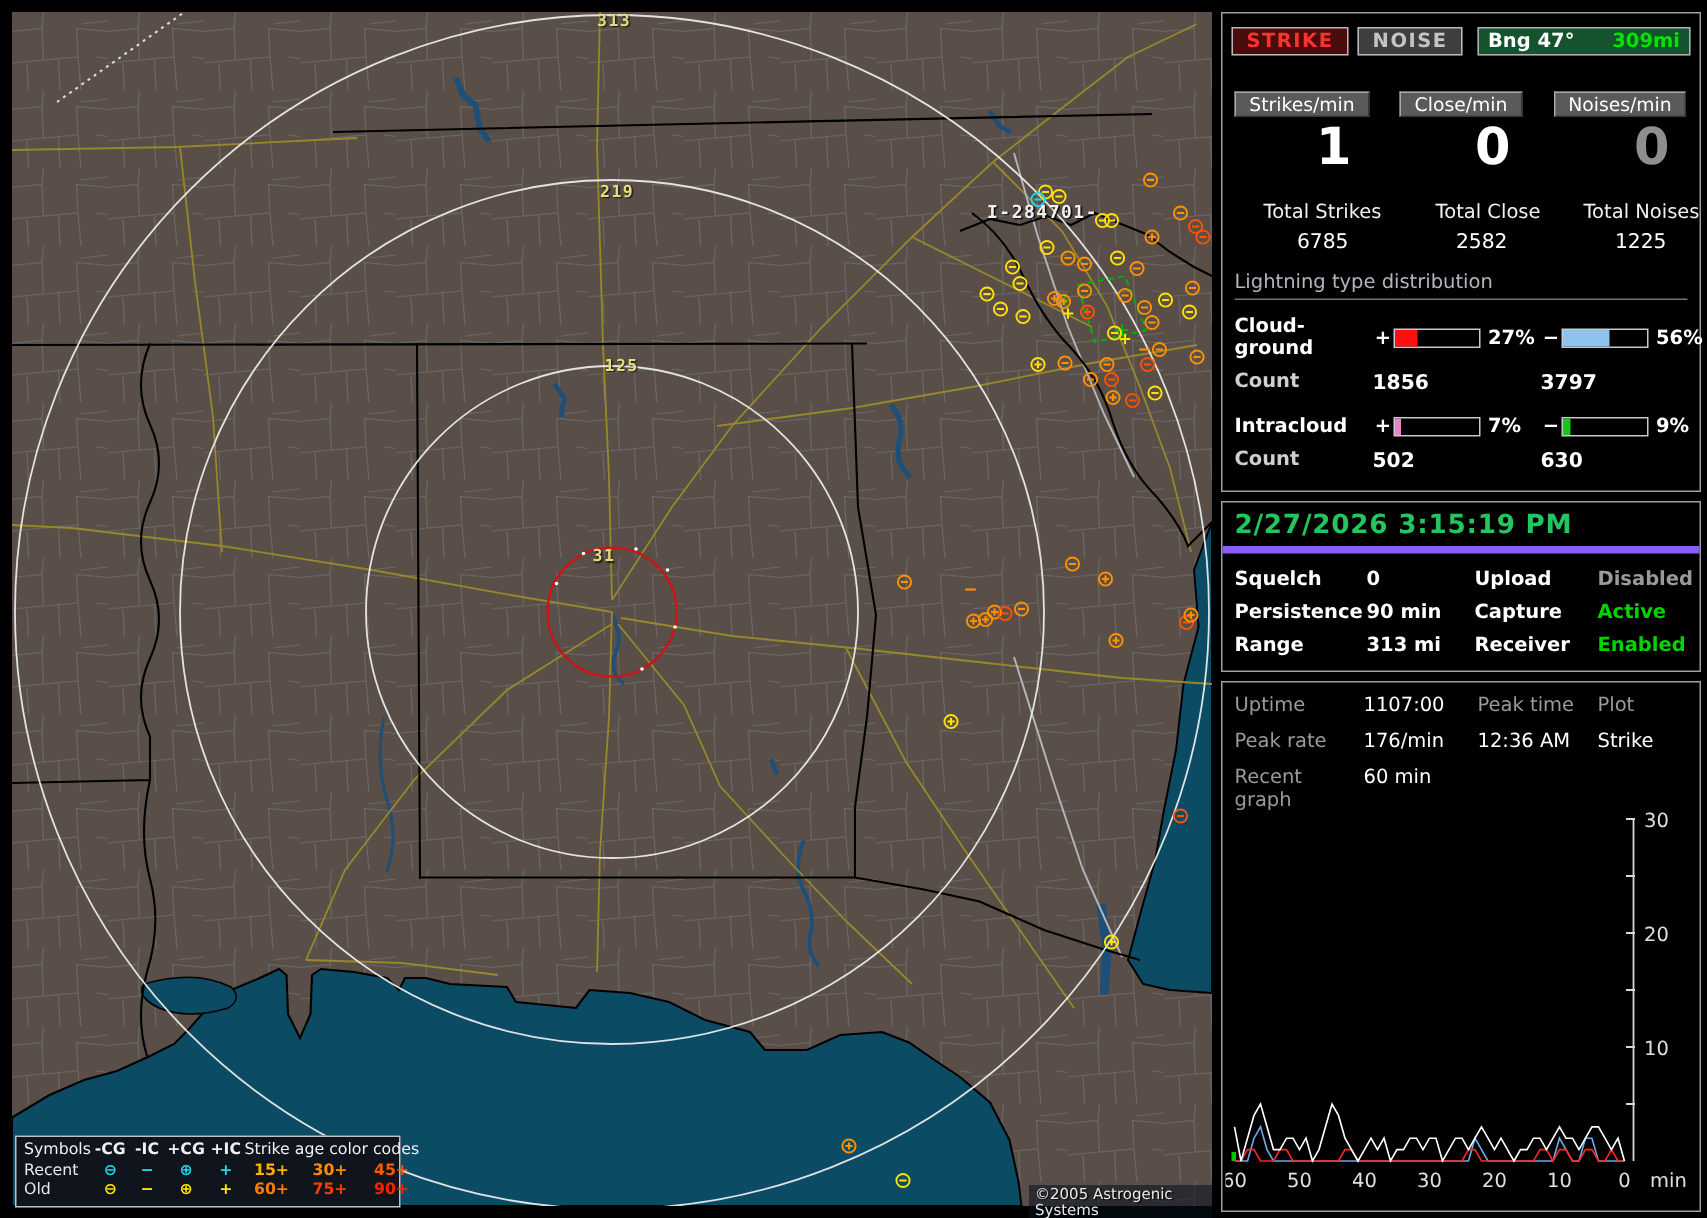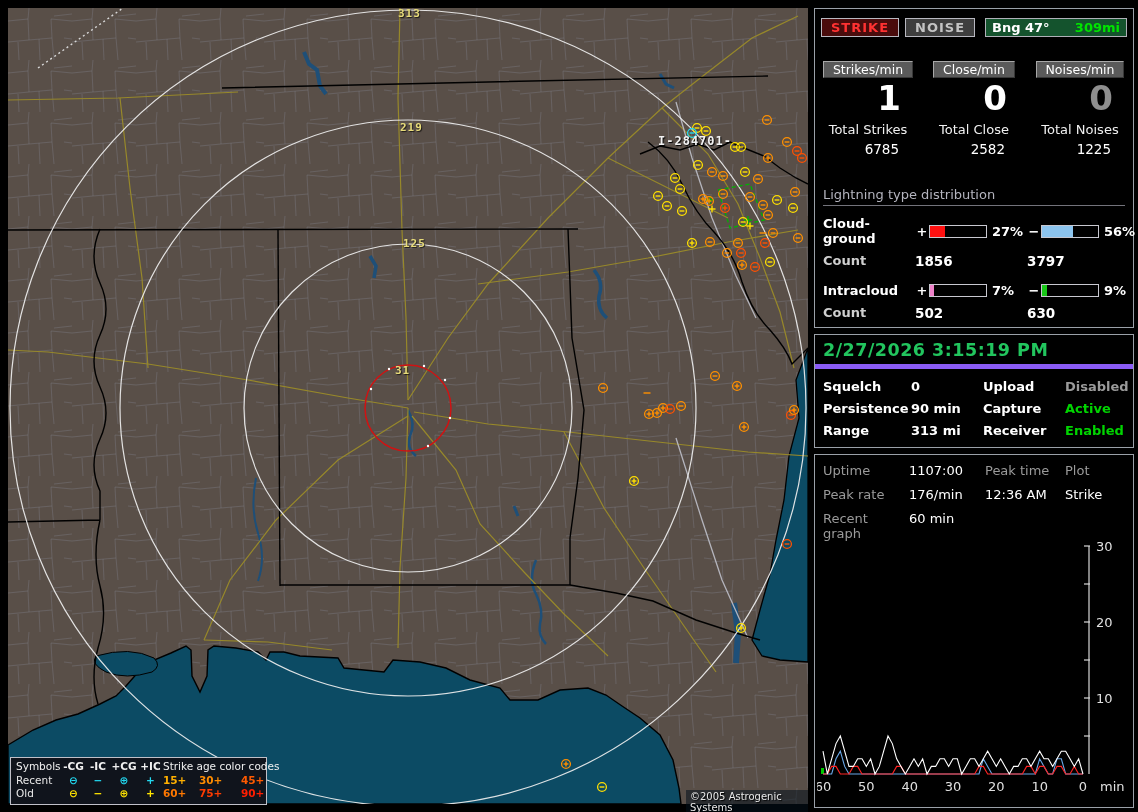--- a/index.html
+++ b/index.html
@@ -12,21 +12,21 @@
     letter-spacing:1px;text-shadow:1px 1px 1px rgba(0,0,0,.7);}
   #storm-label{position:absolute;left:650px;top:126px;color:#f2f2f2;
     font:bold 12px "DejaVu Sans Mono",monospace;letter-spacing:1px;text-shadow:1px 1px 1px #000;}
   #map-copyright{position:absolute;left:678px;top:782px;color:#e8e8e8;font-size:10px;
     background:rgba(4,16,28,.55);padding:1px 4px;text-shadow:1px 1px 1px #000;}
   
   #legend{position:absolute;left:2px;top:749px;width:246px;background:#10141c;
     border:1px solid #c0c0c8;padding:2px 4px 3px 5px;color:#e8e8e8;font-size:10.5px;line-height:13.5px;}
   #legend .lgrid{display:grid;grid-template-columns:45px 25px 24px 28px 25px 36px 42px 40px;}
   #legend .sym{text-align:center;font-weight:bold;}
-  #legend .age{font-weight:bold;}
+  #legend .age{font-weight:bold;text-align:center;}
   #legend .hdr{color:#f0f0f0;}
   #legend .agehdr{grid-column:6/9;}
   
   #rightcol{position:absolute;left:812px;top:0;width:326px;height:812px;background:#000;color:#fff;}
   .panel{position:absolute;left:2px;width:318px;border:1px solid #9aa0a8;border-radius:0;background:#000;}
   #panel-stats{top:8px;height:318px;}
   #panel-clock{top:334px;height:112px;}
   #panel-status{top:454px;height:352px;}
   
   #toprow{display:flex;align-items:center;margin:9px 6px 0 6px;}
@@ -36,24 +36,24 @@
   #bng-box{margin-left:auto;display:flex;justify-content:space-between;align-items:center;
     width:128px;background:#14532d;border:1px solid #b0b0b8;padding:1px 6px;font-weight:bold;font-size:13px;}
   #bng-range{color:#00e400;}
   
   .ratecols{display:flex;margin-top:22px;}
   .ratecol{width:106px;text-align:center;}
   .ratebtn{display:inline-block;background:#5a5a5a;color:#fff;font-size:12.5px;padding:0 9px;
     border:1px solid;border-color:#a8a8a8 #383838 #383838 #a8a8a8;}
   .bignum{font-size:34px;font-weight:bold;text-align:right;padding-right:20px;line-height:36px;margin-top:2px;}
   .bignum.dim{color:#8e8e8e;}
-  .total-label{font-size:13px;text-align:center;margin-top:6px;color:#f0f0f0;}
+  .total-label{font-size:13px;text-align:right;margin-top:18px;color:#f0f0f0;}
   .total-val{font-size:13.5px;text-align:right;padding-right:22px;margin-top:4px;}
   
-  #dist{margin:30px 8px 0 8px;}
+  #dist{margin:12px 8px 0 8px;}
   #dist-title{color:#b4b4be;font-size:13px;border-bottom:1px solid #73737b;padding-bottom:3px;}
   .drow{display:grid;grid-template-columns:92px 14px 58px 40px 14px 58px 40px;align-items:center;
     margin-top:10px;font-weight:bold;font-size:13px;}
   .crow{display:grid;grid-template-columns:92px 112px 110px;margin-top:7px;font-weight:bold;font-size:13.5px;}
   .crow .clabel{color:#cfcfcf;font-size:13px;}
   .sign{text-align:center;font-weight:bold;}
   .bar{height:11px;border:1px solid #c8c8d0;background:#000;position:relative;}
   .bar>div{position:absolute;left:0;top:0;bottom:0;}
   .pct{padding-left:5px;}
   

